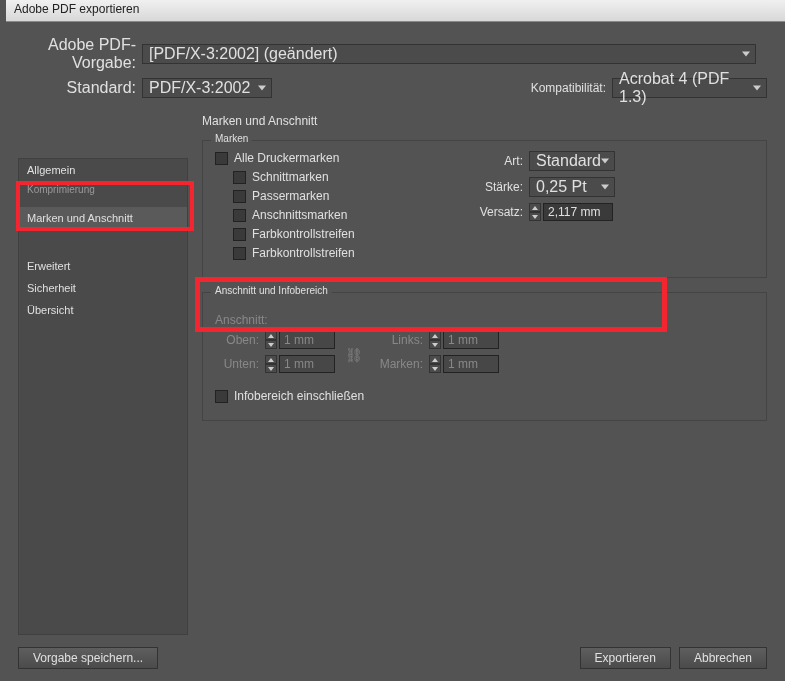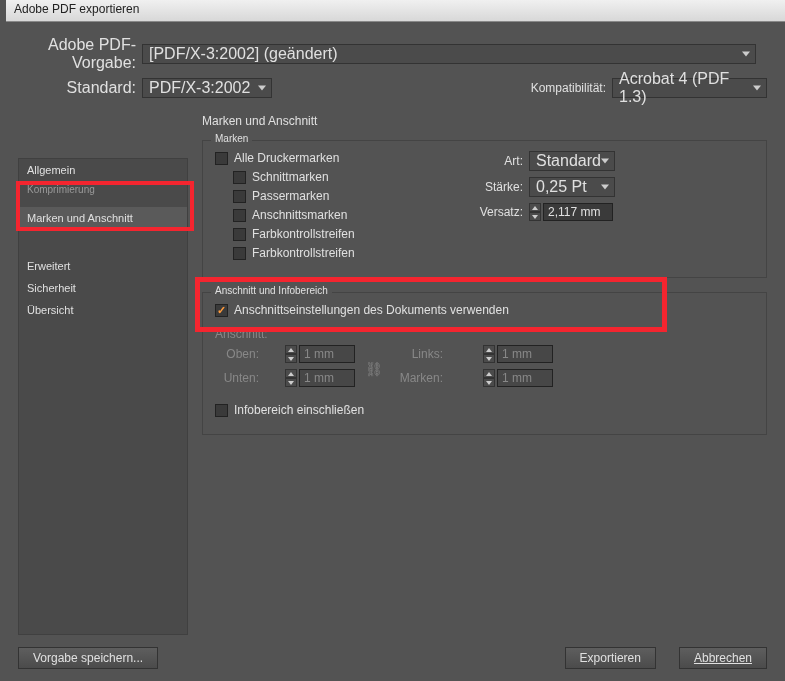--- a/index.html
+++ b/index.html
@@ -54,28 +54,28 @@
 .spin.down::after { content: ""; border-left: 3px solid transparent; border-right: 3px solid transparent; border-top: 4px solid #ccc; }
 .spin-input { background: #3a3a3a; border: 1px solid #222; color: #e0e0e0; width: 70px; height: 18px; padding: 0 4px; font-size: 12px; }
 .spin-input.disabled { color: #888; background: #474747; }
 
 .disabled-text { color: #888; }
 
 .highlight-section { position: absolute; border: 5px solid #f4252f; pointer-events: none; }
 
 .bleed-grid { display: flex; align-items: center; margin-top: 4px; }
 .bleed-col { }
-.bleed-row { display: flex; align-items: center; margin-bottom: 6px; gap: 20px; }
+.bleed-row { display: flex; align-items: center; margin-bottom: 6px; }
 .bleed-label { width: 44px; text-align: right; margin-right: 6px; }
-.bleed-label2 { width: 50px; text-align: right; margin-right: 20px; }
+.bleed-label2 { width: 50px; text-align: right; margin-right: 6px; }
 .link-icon { width: 14px; height: 28px; margin: 0 12px; display: flex; align-items: center; justify-content: center; color: #888; font-size: 14px; }
 
 .footer { display: flex; padding-top: 12px; }
 .btn { background: linear-gradient(#5e5e5e, #4b4b4b); border: 1px solid #333; color: #e0e0e0; height: 22px; padding: 4px 14px; font-size: 12px; display: inline-flex; align-items: center; cursor: pointer; }
-.btn + .btn { margin-left: 23px; text-decoration: underline; }
+.btn + .btn { margin-left: 8px; }
 .footer-spacer { flex: 1; }
 </style>
 </head>
 <body>
 
 <div class="titlebar">
   <span>Adobe PDF exportieren</span>
 </div>
 
 <div class="dialog">
@@ -165,24 +165,20 @@
                   </div>
                 <input class="spin-input" value="2,117 mm" style="">
               </div>
             </div>
           </div>
         </div>
       </div>
 
       <div class="fieldset" style="position:relative;">
         <div class="fieldset-legend">Anschnitt und Infobereich</div>
-        <div class="check-row">
-            <span class="checkbox checked"></span>
-            <span>Anschnittseinstellungen des Dokuments verwenden</span>
-          </div>
 
         <div class="highlight-section" style="left:-8px; top:-16px; width:472px; height:55px;"></div>
 
         <div class="disabled-text" style="margin-top:10px;">Anschnitt:</div>
 
         <div class="bleed-grid disabled-text">
           <div class="bleed-col">
             <div class="bleed-row">
                 <span class="bleed-label">Oben:</span>
               <div class="spinner">

